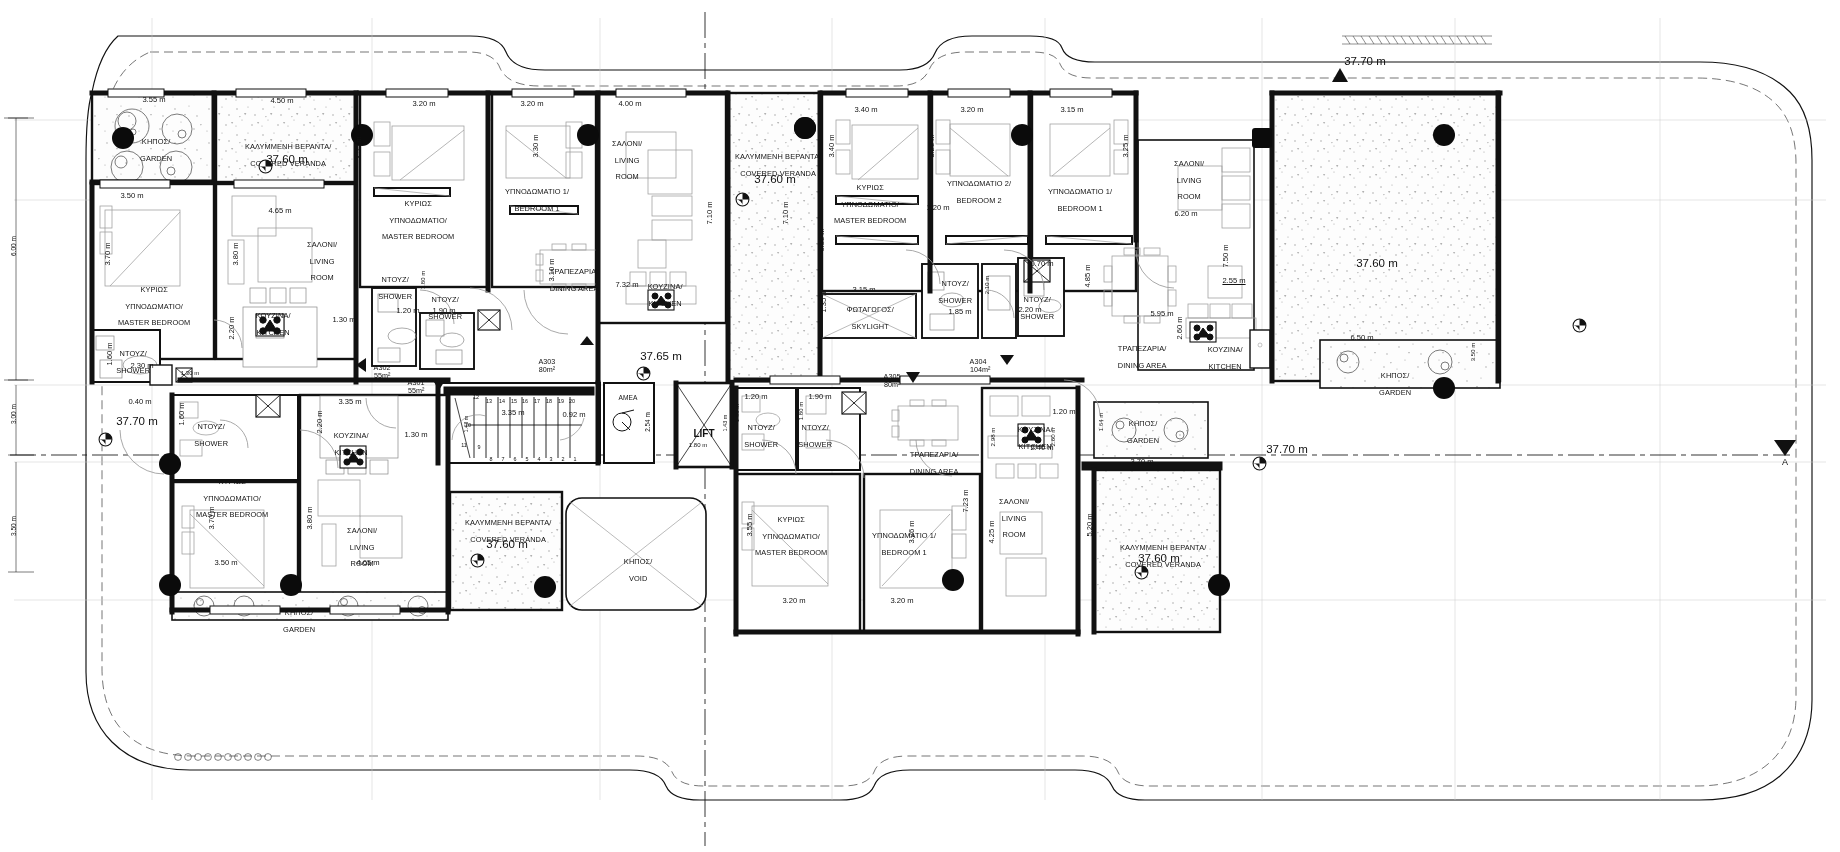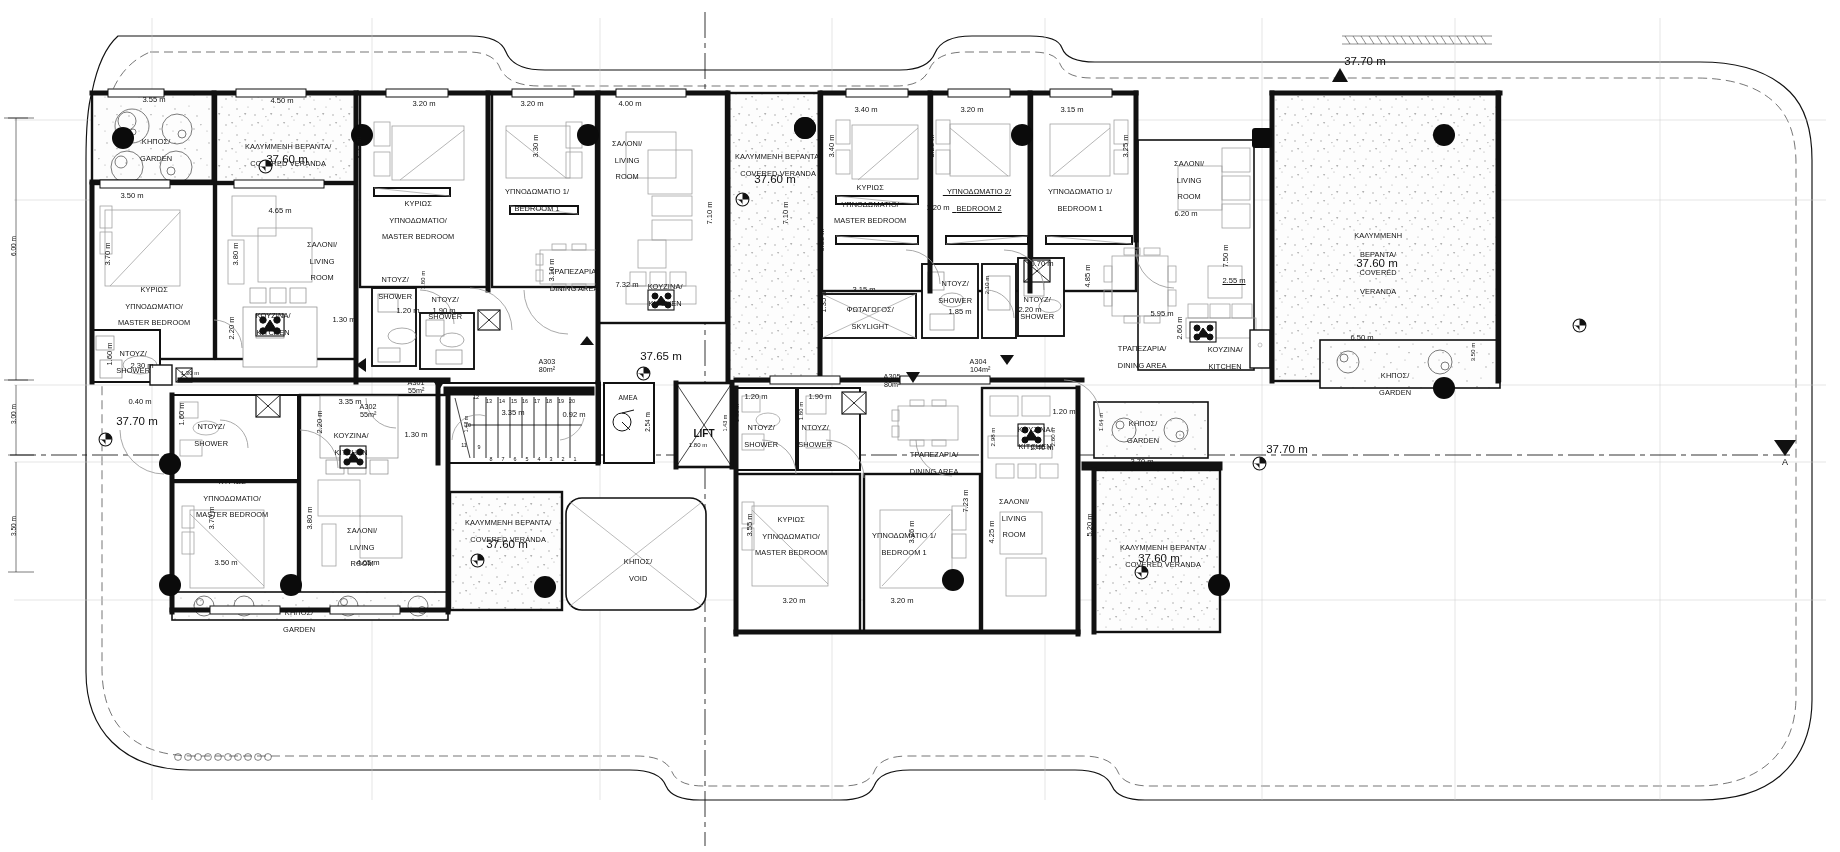--- a/index.html
+++ b/index.html
@@ -713,21 +713,21 @@
 <div class="lbl dim" style="left:948px;top:106px;width:48px;">3.20 m</div>
 <div class="lbl dim" style="left:1048px;top:106px;width:48px;">3.15 m</div>
 <div class="lbl dim vert" style="left:828px;top:168px;transform:rotate(-90deg);width:44px;">3.40 m</div>
 <div class="lbl dim vert" style="left:928px;top:168px;transform:rotate(-90deg);width:44px;">3.25 m</div>
 <div class="lbl dim vert" style="left:1122px;top:168px;transform:rotate(-90deg);width:44px;">3.25 m</div>
 <div class="lbl rm" style="left:820px;top:176px;width:96px;">
   <span>ΚΥΡΙΩΣ</span><br>
   <span>ΥΠΝΟΔΩΜΑΤΙΟ/</span><br>
   <span>MASTER BEDROOM</span>
 </div>
-<div class="lbl rm" style="left:932px;top:180px;width:90px;text-decoration:underline;">
+<div class="lbl rm" style="left:932px;top:172px;width:90px;">
   <span>ΥΠΝΟΔΩΜΑΤΙΟ 2/</span><br>
   <span>BEDROOM 2</span>
 </div>
 <div class="lbl rm" style="left:1032px;top:180px;width:92px;">
   <span>ΥΠΝΟΔΩΜΑΤΙΟ 1/</span><br>
   <span>BEDROOM 1</span>
 </div>
 <div class="lbl dim" style="left:918px;top:204px;width:40px;">1.20 m</div>
 <div class="lbl dim vert" style="left:818px;top:260px;transform:rotate(-90deg);width:40px;">0.85 m</div>
 <div class="lbl rm" style="left:826px;top:298px;width:84px;">
@@ -761,44 +761,38 @@
 <div class="lbl dim vert" style="left:1222px;top:278px;transform:rotate(-90deg);width:44px;">7.50 m</div>
 <div class="lbl rm" style="left:1104px;top:337px;width:72px;">
   <span>ΤΡΑΠΕΖΑΡΙΑ/</span><br>
   <span>DINING AREA</span>
 </div>
 <div class="lbl rm" style="left:1192px;top:338px;width:62px;">
   <span>ΚΟΥΖΙΝΑ/</span><br>
   <span>KITCHEN</span>
 </div>
 
-<div class="lbl rm" style="left:1322px;top:222px;width:108px;line-height:1.25;">
-  <span>ΚΑΛΥΜΜΕΝΗ</span><br>
-  <span>ΒΕΡΑΝΤΑ/</span><br>
-  <span>COVERED</span><br>
-  <span>VERANDA</span>
-</div>
 <div class="lbl mid" style="left:1330px;top:257px;width:94px;">37.60 m</div>
 <div class="compass" style="left:1572px;top:318px;">
   <svg viewBox="0 0 14 14">
         <circle cx="7" cy="7" r="6" fill="#fff" stroke="#111" stroke-width="1"></circle>
         <path d="M7 1 A6 6 0 0 1 13 7 L7 7 Z" fill="#111"></path>
         <path d="M7 7 L1 7 A6 6 0 0 1 7 13 Z" fill="#111"></path>
       </svg>
 </div>
 <div class="lbl dim" style="left:1340px;top:334px;width:44px;">6.50 m</div>
 <div class="lbl rm" style="left:1362px;top:364px;width:62px;">
   <span>ΚΗΠΟΣ/</span><br>
   <span>GARDEN</span>
 </div>
 <div class="lbl dim vert" style="left:1470px;top:372px;transform:rotate(-90deg);width:40px;font-size:6px;">3.50 m</div>
 
 <div class="lbl mid" style="left:1318px;top:55px;width:94px;">37.70 m</div>
 
-<div class="lbl apt" style="left:356px;top:356px;width:64px;text-align:left;margin-top:39px;">
+<div class="lbl apt" style="left:370px;top:356px;width:64px;text-align:left;">
   <span>A302</span>
   <span>55m²</span>
 </div>
 <div class="lbl apt" style="left:404px;top:371px;width:64px;text-align:left;">
   <span>A301</span>
   <span>55m²</span>
 </div>
 <div class="lbl apt" style="left:513px;top:350px;width:64px;text-align:center;">
   <span>A303</span>
   <span>80m²</span>

